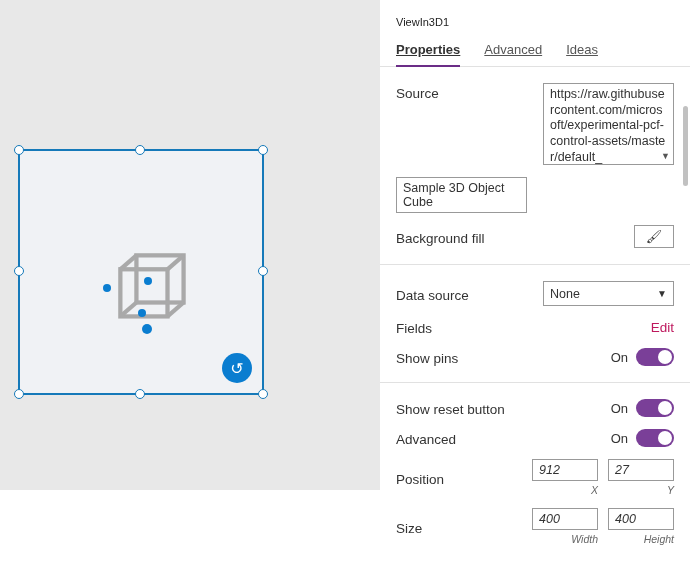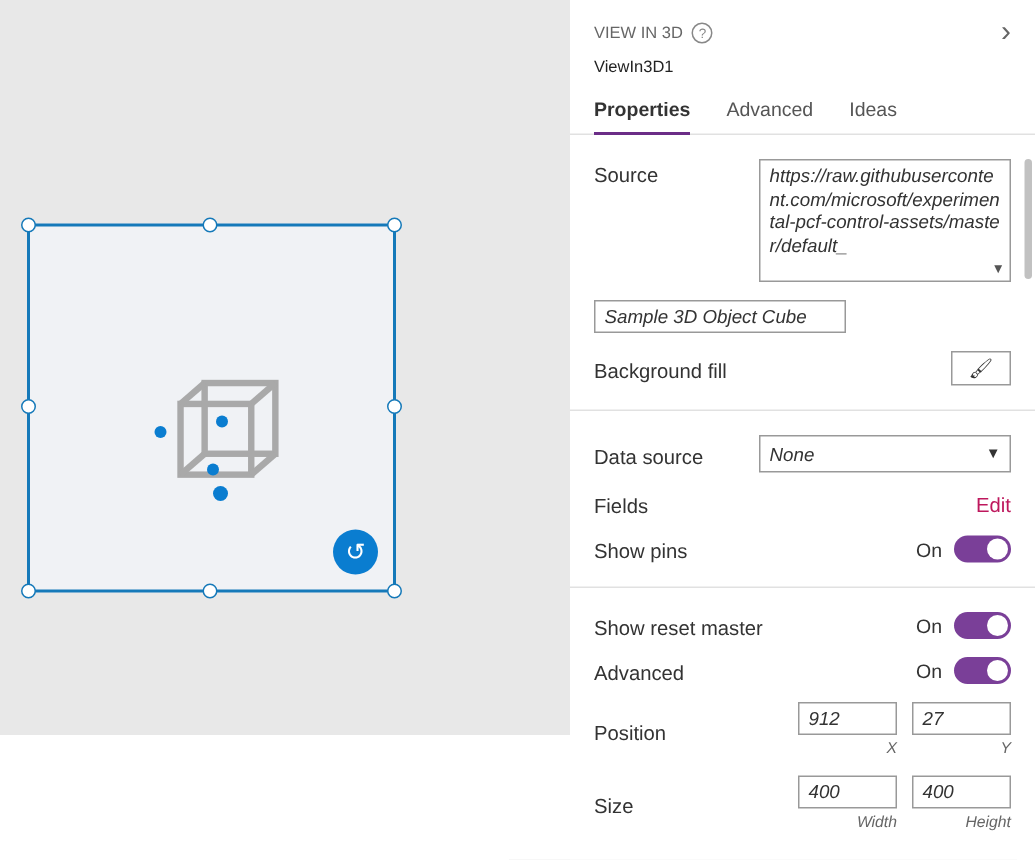--- a/index.html
+++ b/index.html
@@ -22,28 +22,28 @@
     }
     .panel { flex: 1; background: #fff; display: flex; flex-direction: column; color: #333; font-size: 13px; position: relative; z-index: 2; }
     .panel-scroll { position: absolute; right: 2px; top: 106px; width: 5px; height: 80px; background: #C1C1C1; border-radius: 3px; }
     .panel-header { padding: 10px 16px 0 16px; }
     .crumb-row { display: flex; align-items: center; justify-content: space-between; color: #666; font-size: 11px; }
     .crumb { display: flex; align-items: center; gap: 6px; }
     .help-icon { width: 14px; height: 14px; border: 1px solid #888; border-radius: 50%; display: inline-flex; align-items: center; justify-content: center; font-size: 9px; color: #888; }
     .chevron { color: #666; }
     .ctrl-name { font-size: 11px; padding-top: 6px; color: #222; }
     .tabs { display: flex; gap: 24px; margin-top: 14px; border-bottom: 1px solid #E1E1E1; padding: 0 16px; }
-    .tab { padding-bottom: 8px; color: #555; font-size: 13px; cursor: pointer; }
+    .tab { padding-bottom: 8px; color: #555; font-size: 13px; cursor: pointer; text-decoration: underline; }
     .tab.active { color: #333; font-weight: 600; border-bottom: 2px solid #6B2D87; margin-bottom: -1px; }
     .section { padding: 10px 16px; }
     .section.bordered { border-top: 1px solid #E1E1E1; }
     .prop-row { display: flex; align-items: flex-start; padding: 6px 0; min-height: 30px; }
     .prop-row.center { align-items: center; }
     .prop-label { flex: 1; color: #333; font-size: 13.5px; padding-top: 3px; }
-    .prop-value-col { width: 168px; display: flex; flex-direction: column; gap: 2px; font-style: italic; }
+    .prop-value-col { width: 131px; display: flex; flex-direction: column; gap: 2px; }
     .textbox, .select {
       border: 1px solid #999; padding: 3px 6px; font-size: 12.5px; background: #fff; color: #333;
     }
     .multiline { height: 82px; overflow: hidden; line-height: 1.25; position: relative; }
     .multiline-caret { position:absolute; right:3px; bottom:2px; font-size:9px; color:#555; }
     .select { display: flex; align-items: center; justify-content: space-between; height: 25px; gap: 31px; }
     .caret { font-size: 10px; color: #333; }
     .color-swatch { width: 40px; height: 23px; border: 1px solid #999; display: flex; align-items: center; justify-content: center; }
     .paint-icon { font-size: 13px; }
     .edit-link { color: #be185d; font-size: 13.5px; text-align: right; flex: 0 0 auto; }
@@ -85,27 +85,20 @@
     <div class="pin" style="left:122px; top:173px; width:10px; height:10px;"></div>
     <div class="reset-btn">
       <span style="color:#fff; font-size:16px;">↺</span>
     </div>
   </div>
 </div>
 
 <div class="panel">
   <div class="panel-scroll"></div>
   <div class="panel-header">
-    <div class="crumb-row">
-      <div class="crumb">
-        <span>VIEW IN 3D</span>
-        <span class="help-icon">?</span>
-      </div>
-      <span class="chevron" style="font-size:20px;">›</span>
-    </div>
     <div class="ctrl-name">ViewIn3D1</div>
   </div>
 
   <div class="tabs">
     <div class="tab active">Properties</div>
     <div class="tab">Advanced</div>
     <div class="tab">Ideas</div>
   </div>
 
   <div class="section">
@@ -151,21 +144,21 @@
       <div class="prop-label">Show pins</div>
       <div class="toggle-wrap">
         <span>On</span>
         <div class="toggle"></div>
       </div>
     </div>
   </div>
 
   <div class="section bordered">
     <div class="prop-row center">
-      <div class="prop-label">Show reset master</div>
+      <div class="prop-label">Show reset button</div>
       <div class="toggle-wrap">
         <span>On</span>
         <div class="toggle"></div>
       </div>
     </div>
     <div class="prop-row center">
       <div class="prop-label">Advanced</div>
       <div class="toggle-wrap">
         <span>On</span>
         <div class="toggle"></div>

